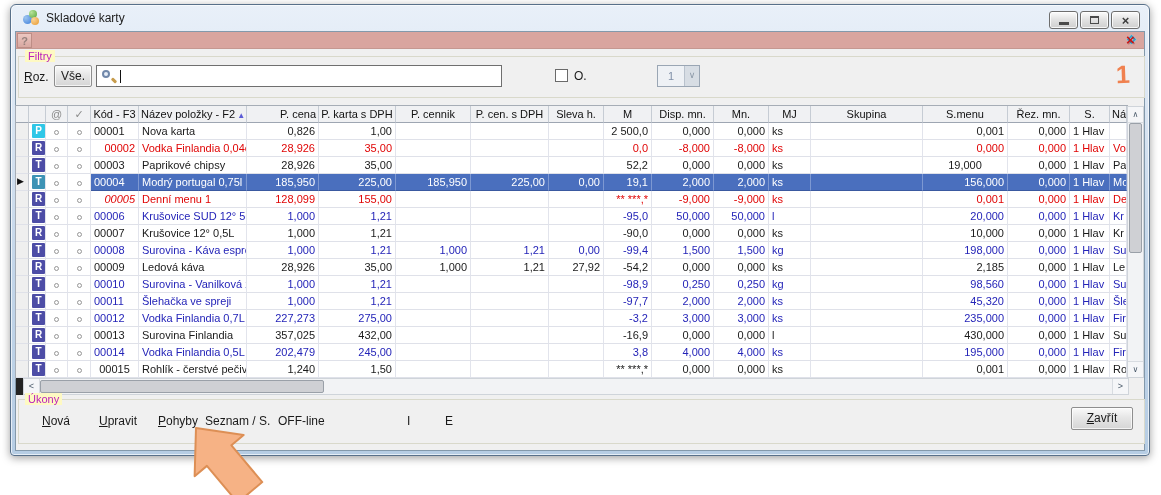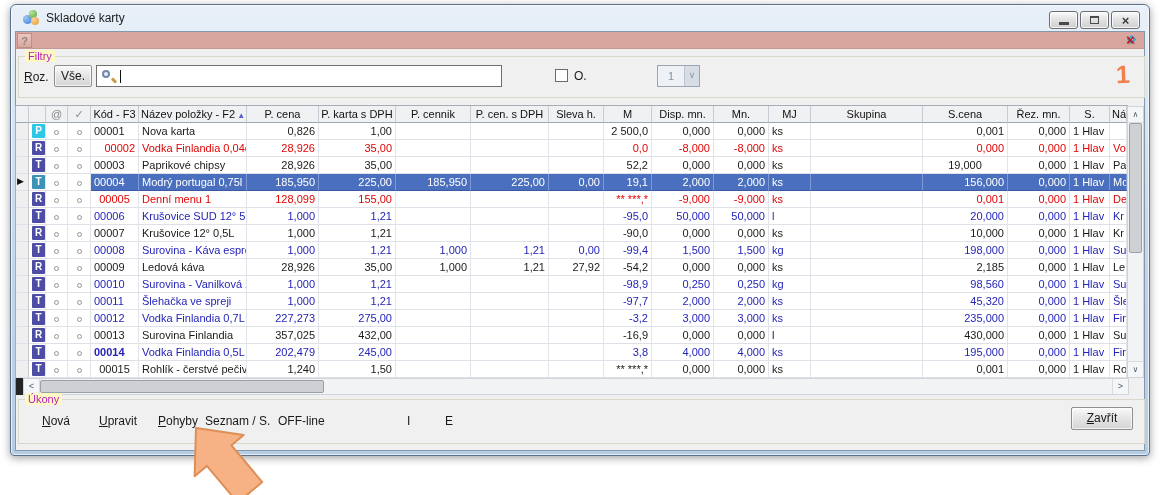--- a/index.html
+++ b/index.html
@@ -187,31 +187,31 @@
     <span class="result-count">1</span>
 
     <div class="grid">
       <div class="thead">
           <div class="th" style="width: 13px;"></div>
           <div class="th" style="width: 17px;"></div>
           <div class="th muted" style="width: 22px;">@</div>
           <div class="th muted" style="width: 23px;">✓</div>
           <div class="th" style="width: 48px;">Kód - F3</div>
           <div class="th" style="width: 108px;">Název položky - F2<span class="sort">▲</span></div>
-          <div class="th" style="width: 72px;">P. cena</div>
+          <div class="th" style="width: 72px; text-align: right;">P. cena</div>
           <div class="th" style="width: 77px;">P. karta s DPH</div>
           <div class="th" style="width: 75px;">P. cennik</div>
           <div class="th" style="width: 78px;">P. cen. s DPH</div>
           <div class="th" style="width: 55px;">Sleva h.</div>
           <div class="th" style="width: 48px;">M</div>
           <div class="th" style="width: 62px;">Disp. mn.</div>
           <div class="th" style="width: 55px;">Mn.</div>
           <div class="th" style="width: 42px;">MJ</div>
           <div class="th" style="width: 112px;">Skupina</div>
-          <div class="th" style="width: 85px;">S.cena</div>
+          <div class="th" style="width: 85px;">S.menu</div>
           <div class="th" style="width: 62px;">Řez. mn.</div>
           <div class="th" style="width: 40px;">S.</div>
           <div class="th" style="width: 17px;">Ná</div>
         </div>
       <div class="tbody">
           <div class="tr c-black">
             <div class="td col-gutter" style="width: 13px; text-align: center;"></div>
             <div class="td col-badge" style="width: 17px; text-align: center;">
               <span class="badge p">P</span>
             </div>
@@ -306,21 +306,21 @@
             <div class="td col-s datacell" style="width: 40px; text-align: left;">1 Hlav</div>
             <div class="td col-na datacell" style="width: 17px; text-align: left;">Mo</div>
           </div>
           <div class="tr c-red">
             <div class="td col-gutter" style="width: 13px; text-align: center;"></div>
             <div class="td col-badge" style="width: 17px; text-align: center;">
               <span class="badge">R</span>
             </div>
             <div class="td col-clip" style="width: 22px; text-align: center;"><span class="dot"></span></div>
             <div class="td col-check" style="width: 23px; text-align: center;"><span class="dot"></span></div>
-            <div class="td col-code datacell" style="width: 48px; text-align: center;">00005</div>
+            <div class="td col-code datacell" style="width: 48px; text-align: right; font-style: italic;">00005</div>
             <div class="td col-name datacell" style="width: 108px; text-align: left;">Denní menu 1</div>
             <div class="td col-p_cena datacell" style="width: 72px; text-align: right;">128,099</div>
             <div class="td col-p_cena_dph datacell" style="width: 77px; text-align: right;">155,00</div>
             <div class="td col-p_cennik datacell" style="width: 75px; text-align: right;"></div>
             <div class="td col-p_cen_s_dph datacell" style="width: 78px; text-align: right;"></div>
             <div class="td col-sleva datacell" style="width: 55px; text-align: right;"></div>
             <div class="td col-m datacell" style="width: 48px; text-align: right;">** ***,*</div>
             <div class="td col-disp datacell" style="width: 62px; text-align: right;">-9,000</div>
             <div class="td col-mn datacell" style="width: 55px; text-align: right;">-9,000</div>
             <div class="td col-mj datacell" style="width: 42px; text-align: left;">ks</div>
@@ -522,21 +522,21 @@
             <div class="td col-s datacell" style="width: 40px; text-align: left;">1 Hlav</div>
             <div class="td col-na datacell" style="width: 17px; text-align: left;">Su</div>
           </div>
           <div class="tr c-blue">
             <div class="td col-gutter" style="width: 13px; text-align: center;"></div>
             <div class="td col-badge" style="width: 17px; text-align: center;">
               <span class="badge">T</span>
             </div>
             <div class="td col-clip" style="width: 22px; text-align: center;"><span class="dot"></span></div>
             <div class="td col-check" style="width: 23px; text-align: center;"><span class="dot"></span></div>
-            <div class="td col-code datacell" style="width: 48px; text-align: left; font-weight: bold;">00014</div>
+            <div class="td col-code datacell" style="width: 48px; text-align: left;">00014</div>
             <div class="td col-name datacell" style="width: 108px; text-align: left;">Vodka Finlandia 0,5L láhev</div>
             <div class="td col-p_cena datacell" style="width: 72px; text-align: right;">202,479</div>
             <div class="td col-p_cena_dph datacell" style="width: 77px; text-align: right;">245,00</div>
             <div class="td col-p_cennik datacell" style="width: 75px; text-align: right;"></div>
             <div class="td col-p_cen_s_dph datacell" style="width: 78px; text-align: right;"></div>
             <div class="td col-sleva datacell" style="width: 55px; text-align: right;"></div>
             <div class="td col-m datacell" style="width: 48px; text-align: right;">3,8</div>
             <div class="td col-disp datacell" style="width: 62px; text-align: right;">4,000</div>
             <div class="td col-mn datacell" style="width: 55px; text-align: right;">4,000</div>
             <div class="td col-mj datacell" style="width: 42px; text-align: left;">ks</div>

